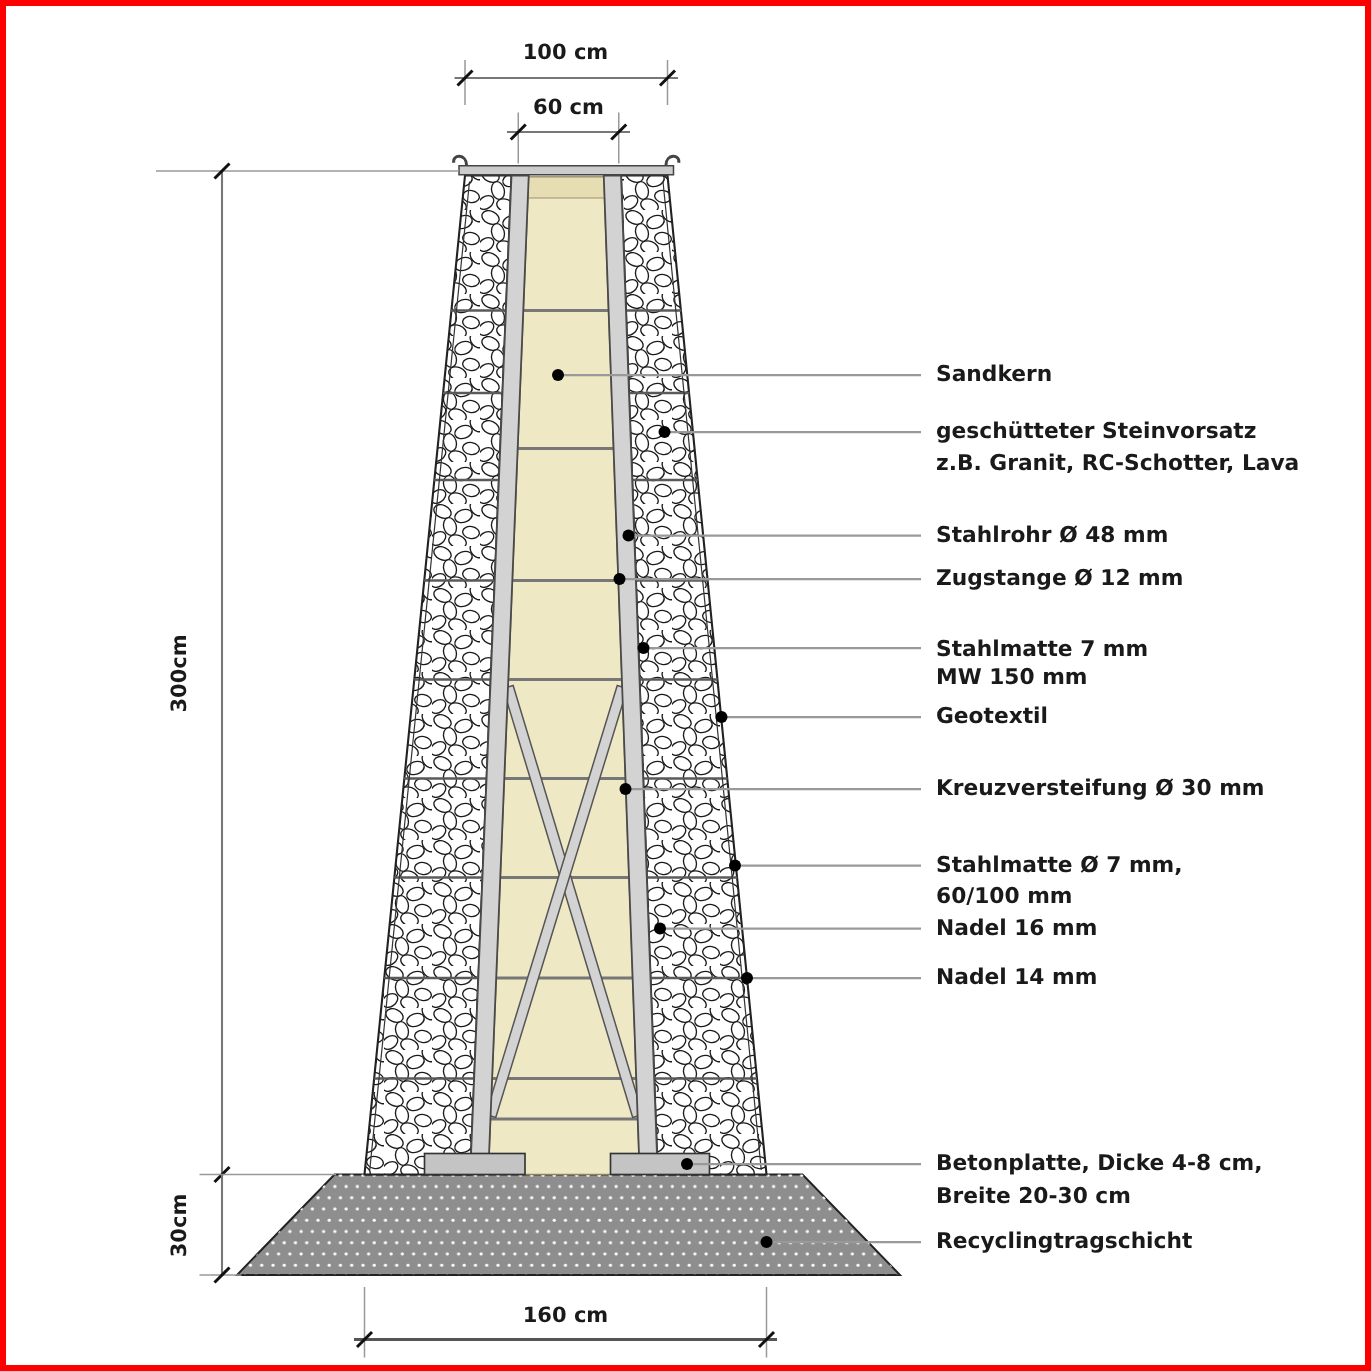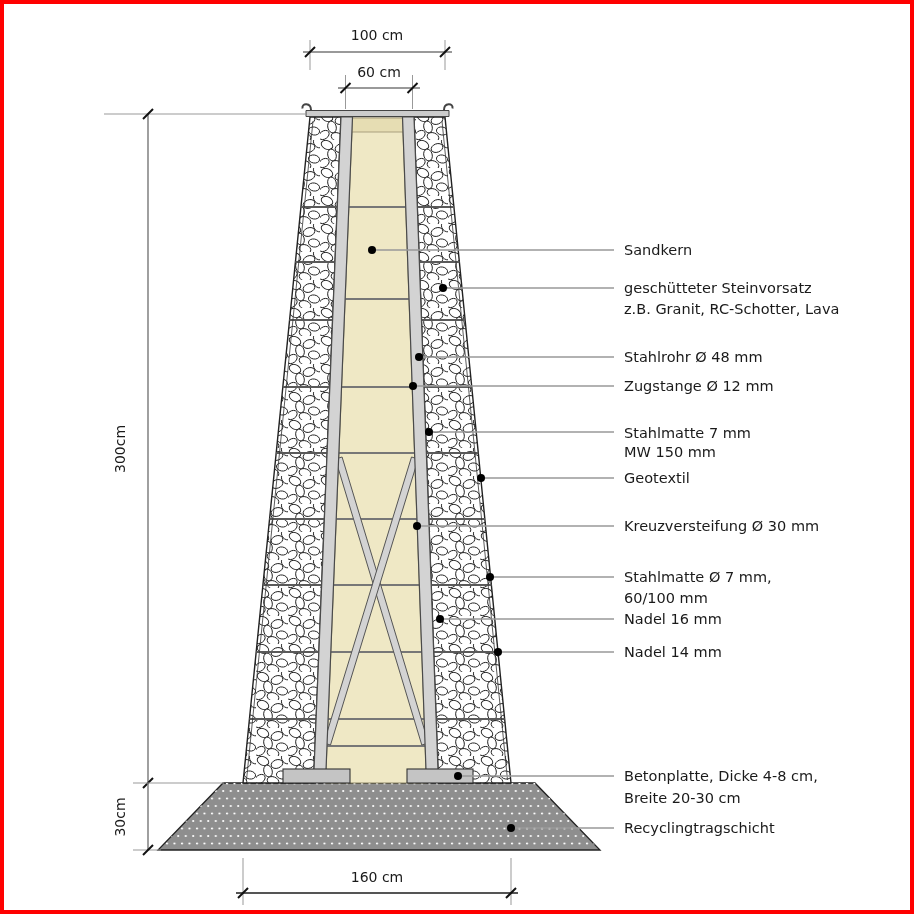--- a/index.html
+++ b/index.html
@@ -1,16 +1,16 @@
 <!DOCTYPE html>
 <html><head>
 <meta charset="utf-8">
 <style>
   html,body{margin:0;padding:0;background:#ffffff;}
-  .stage{width:914px;height:914px;position:relative;background:#ffffff;}
+  .stage{width:914px;height:914px;position:relative;background:#ffffff;font-weight:bold;}
   svg{display:block;}
   text{font-family:"DejaVu Sans","Liberation Sans",sans-serif;fill:#1a1a1a;}
   .lbl{font-size:14.5px;}
   .dim{font-size:14px;}
 </style>
 </head>
 <body>
 
 <div class="stage">
 <svg width="914" height="914" viewBox="0 0 914 914">

